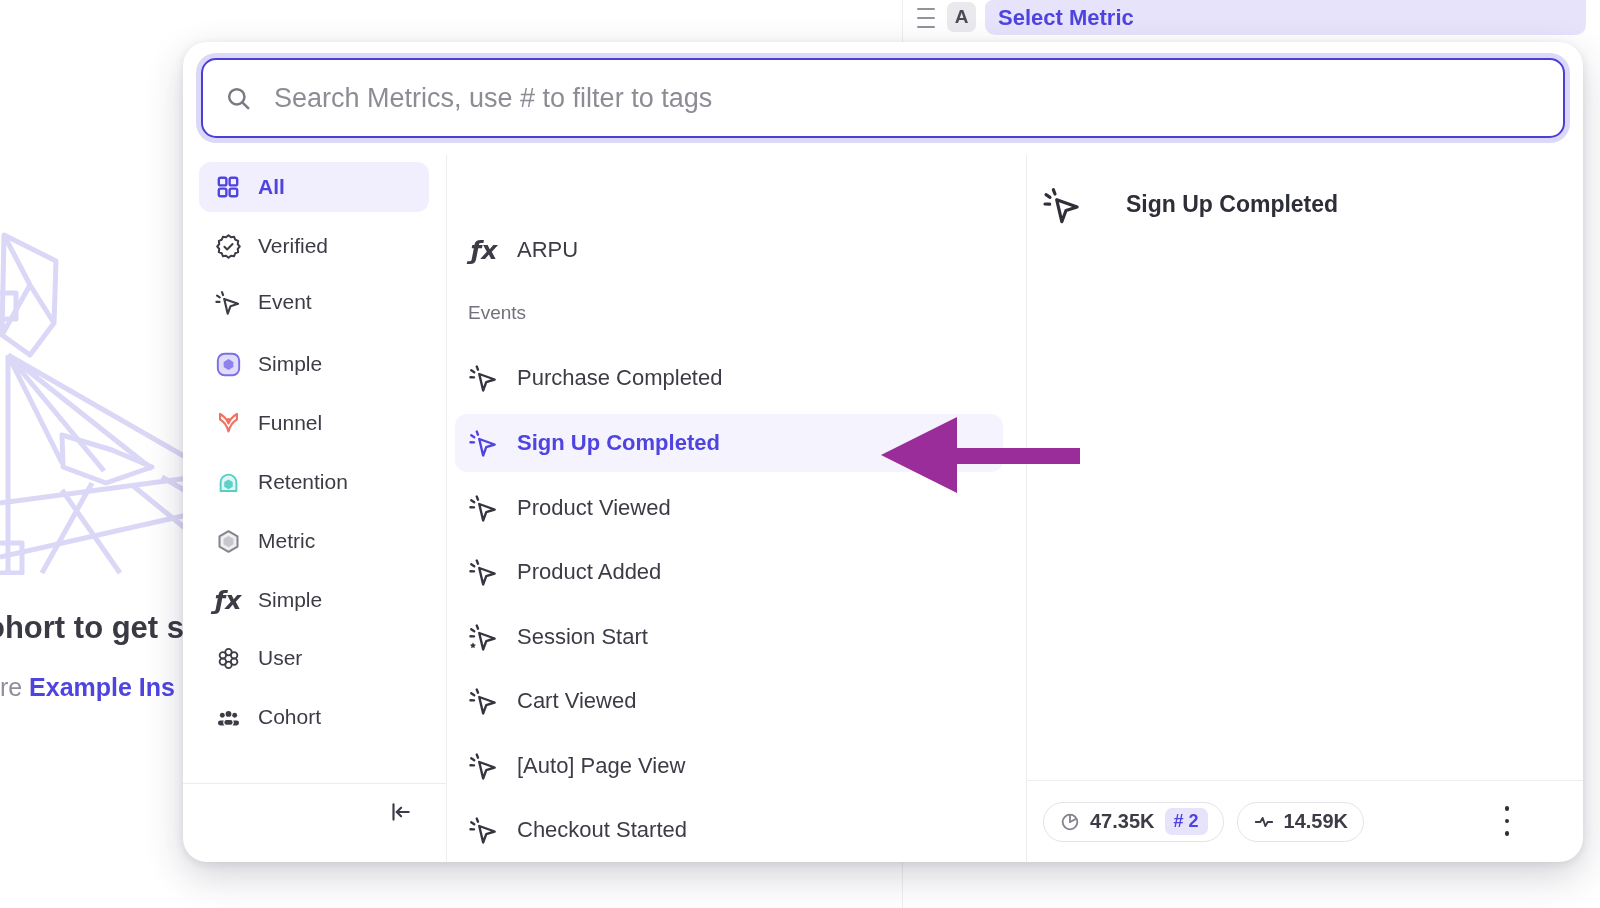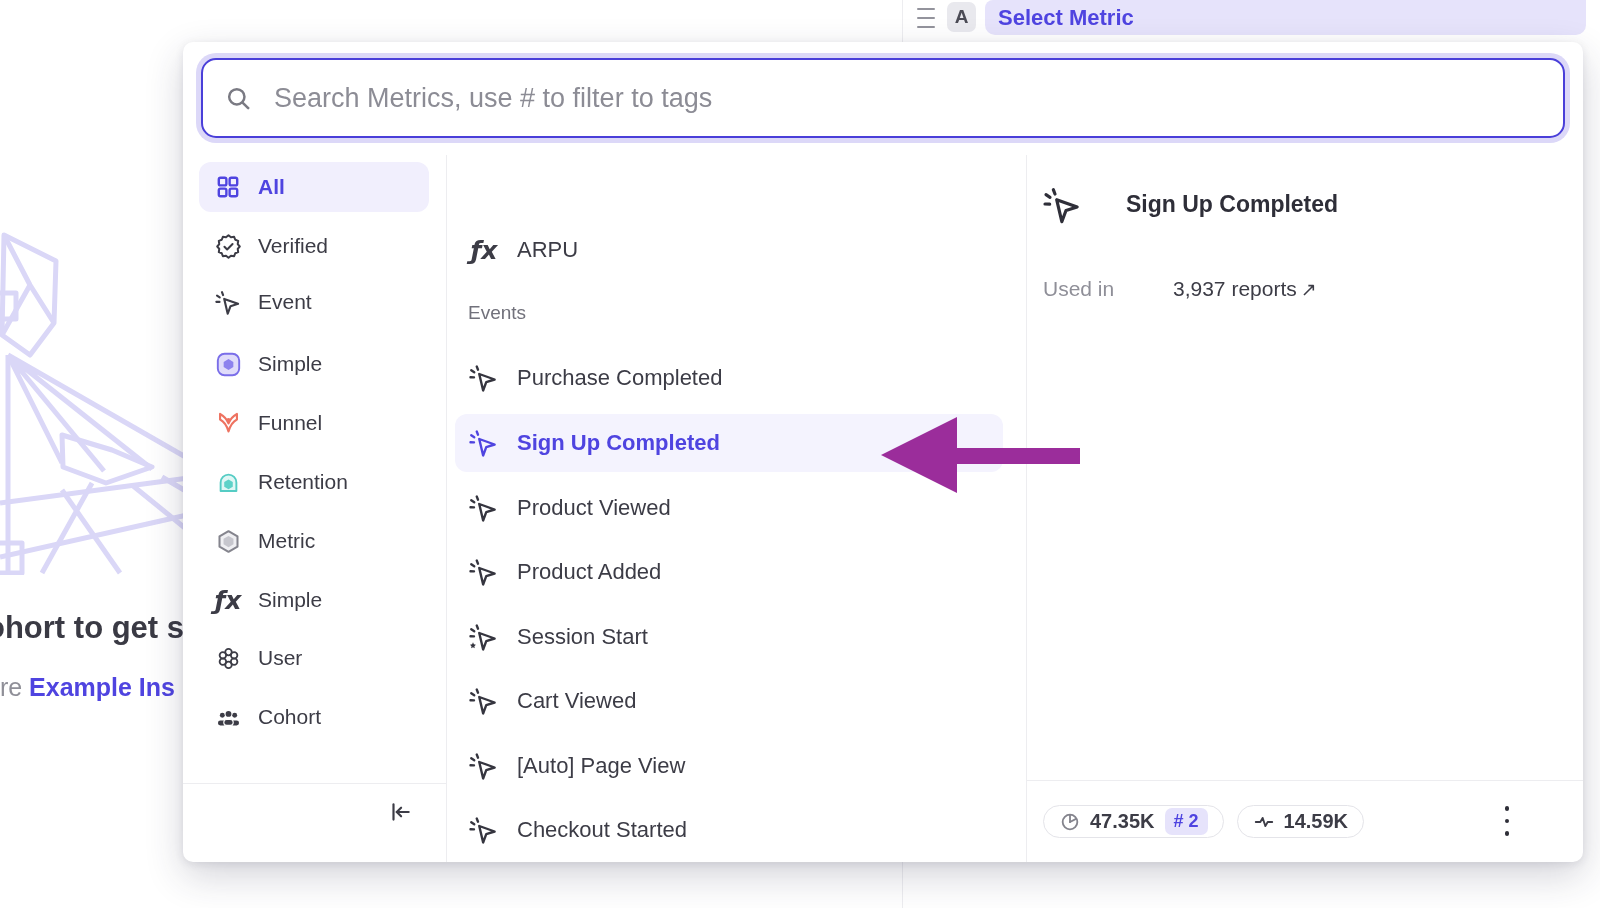--- a/index.html
+++ b/index.html
@@ -19,21 +19,21 @@
   .drag-handle { position:absolute; left:917px; top:8px; width:18px; height:20px; display:flex; flex-direction:column; justify-content:space-between; }
   .drag-handle i { display:block; height:2.4px; background:#93939C; border-radius:2px; }
   .a-badge { position:absolute; left:947px; top:2px; width:29px; height:30px; background:#E9E9EE; border-radius:7px;
              display:flex; align-items:center; justify-content:center; font-size:19px; font-weight:700; color:#4B4B55; }
   .metric-band { position:absolute; left:985px; top:0; width:601px; height:35px; background:#E6E3FB;
                  border-radius:8px 0 10px 10px; display:flex; align-items:center; padding-left:13px; }
   .metric-band .label { font-size:22px; font-weight:700; color:#4F44E0; }
 
   
   .dialog { position:absolute; left:183px; top:42px; width:1400px; height:820px; background:#fff;
-            border-radius:10px; box-shadow:0 14px 38px rgba(40,40,70,.20), 0 2px 8px rgba(40,40,70,.10); overflow:hidden; z-index:5; }
+            border-radius:24px; box-shadow:0 14px 38px rgba(40,40,70,.20), 0 2px 8px rgba(40,40,70,.10); overflow:hidden; z-index:5; }
   .search-ring { position:absolute; left:13px; top:11px; width:1374px; height:90px; background:#DCD8F8; border-radius:20px; }
   .search-box { position:absolute; left:5px; top:5px; right:5px; bottom:5px; background:#fff; border:2px solid #4A3FD9;
                 border-radius:15px; display:flex; align-items:center; padding-left:22px; }
   .search-box svg { flex:0 0 auto; margin-right:22px; }
   .search-box input { flex:1; border:none; outline:none; font-family:"Liberation Sans", sans-serif;
                       font-size:27px; color:#3C3C46; background:transparent; }
   .search-box input::placeholder { color:#8C8C95; }
 
   .sidebar { position:absolute; left:0; top:113px; width:264px; bottom:0; border-right:1px solid #EDEDF0; }
   .side-item { position:absolute; left:16px; width:230px; height:50px; display:flex; align-items:center;
@@ -57,21 +57,21 @@
 
   .detail { position:absolute; left:844px; top:113px; width:556px; bottom:0; }
   .detail-head { position:absolute; left:16px; top:30px; display:flex; align-items:center; }
   .detail-head .dh-icon { width:40px; height:40px; color:#2F2F39; }
   .detail-title { position:absolute; left:99px; top:36px; font-size:23px; font-weight:700; color:#2E2E38; white-space:nowrap; }
   .used-row { position:absolute; left:16px; top:122px; width:520px; display:flex; align-items:center; }
   .used-label { font-size:21px; color:#8F8F98; }
   .used-value { position:absolute; left:130px; font-size:21px; font-weight:500; color:#3C3C46; white-space:nowrap; }
   .used-value .ne { font-size:19px; margin-left:4px; }
   .detail-footer { position:absolute; left:0; right:0; bottom:0; height:82px; border-top:1px solid #EDEDF0; display:flex; align-items:center; padding-left:16px; }
-  .pill { height:33px; border:1px solid #E4E4E9; border-radius:21px; background:#fff; display:flex; align-items:center;
+  .pill { height:40px; border:1px solid #E4E4E9; border-radius:21px; background:#fff; display:flex; align-items:center;
           padding:0 15px; margin-right:13px; cursor:pointer; }
   .pill .p-icon { width:22px; height:22px; margin-right:9px; color:#84848D; display:flex; align-items:center; justify-content:center; }
   .pill .p-value { font-size:20px; font-weight:600; color:#3C3C46; }
   .pill .p-chip { margin-left:10px; background:#E6E3FB; color:#4F44E0; font-size:18px; font-weight:600;
                   border-radius:7px; padding:3px 9px; }
   .kebab { position:absolute; right:66px; bottom:26px; width:20px; height:30px; display:flex; flex-direction:column;
            align-items:center; justify-content:space-between; cursor:pointer; }
   .kebab i { width:4.6px; height:4.6px; border-radius:50%; background:#2F2F38; }
 
   .fx-glyph { font-style:italic; font-weight:600; font-size:25px; color:#3C3C46; font-family:"DejaVu Sans", sans-serif; }
@@ -340,24 +340,20 @@
 
     <div class="detail">
       <div class="detail-head">
         <span class="dh-icon">
           <svg width="40" height="40" viewBox="0 0 24 24">
               <use href="#ic-event"></use>
             </svg></span>
       </div>
       <div class="detail-title">Sign Up Completed</div>
 
-      <div class="used-row">
-        <span class="used-label">Used in</span>
-        <span class="used-value"><span>3,937 reports</span><span class="ne">↗</span></span>
-      </div>
 
       <div class="detail-footer">
         <div class="pill">
           <span class="p-icon">
             <svg width="22" height="22" viewBox="0 0 24 24" fill="none" stroke="#84848D" stroke-width="2" stroke-linecap="round">
               <circle cx="12" cy="12" r="8"></circle>
                 <line x1="12" y1="12" x2="12" y2="4.5"></line>
                 <line x1="12" y1="12" x2="18.6" y2="8.6"></line>
             </svg>
             </span>

